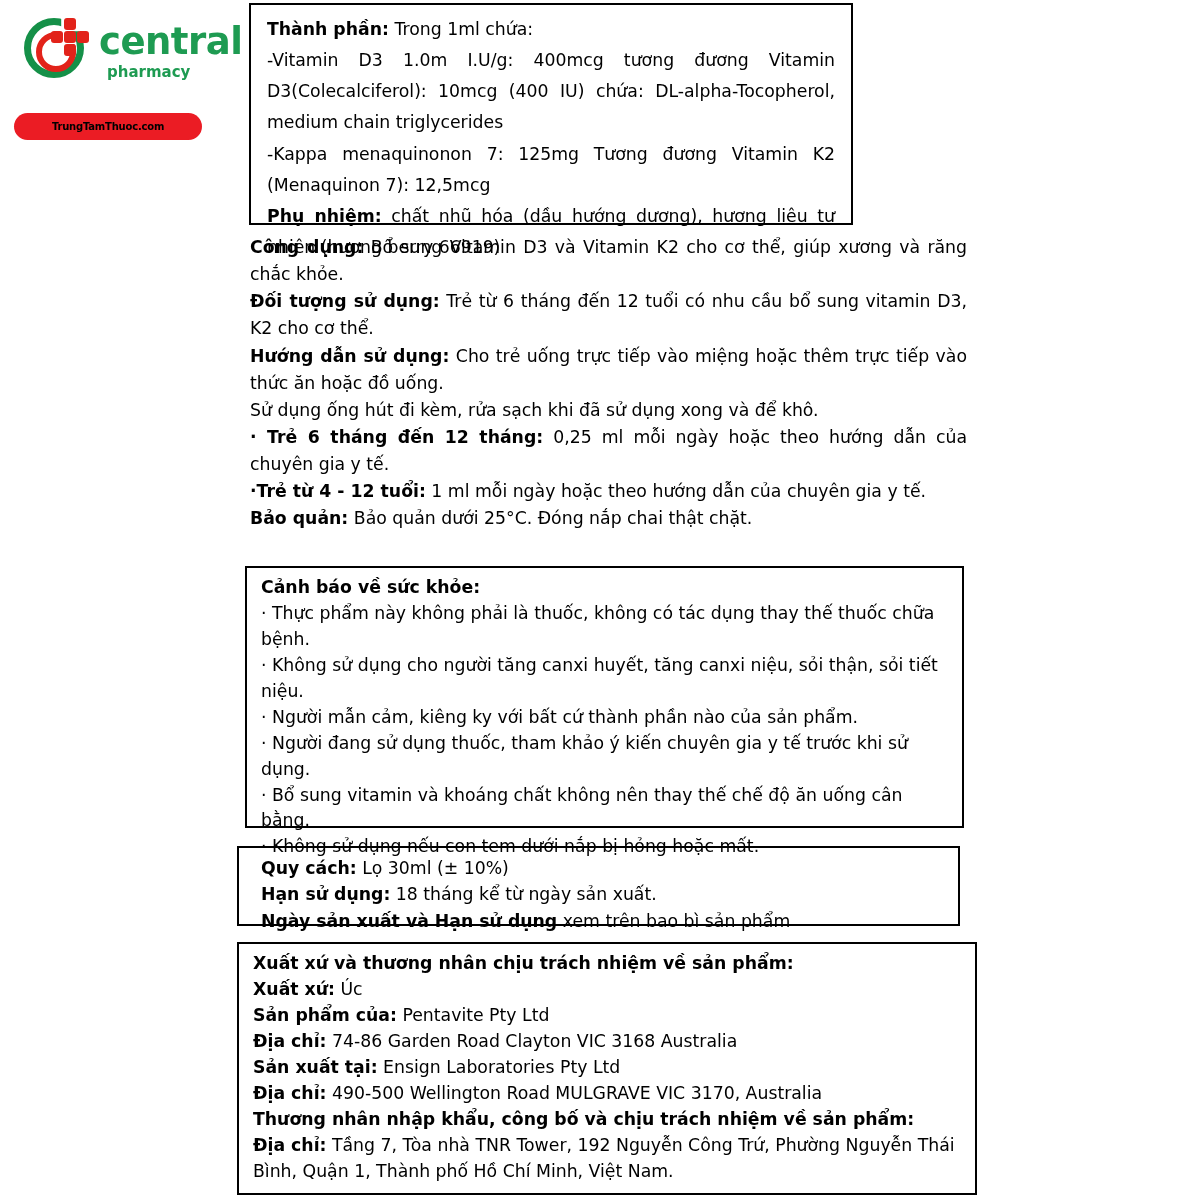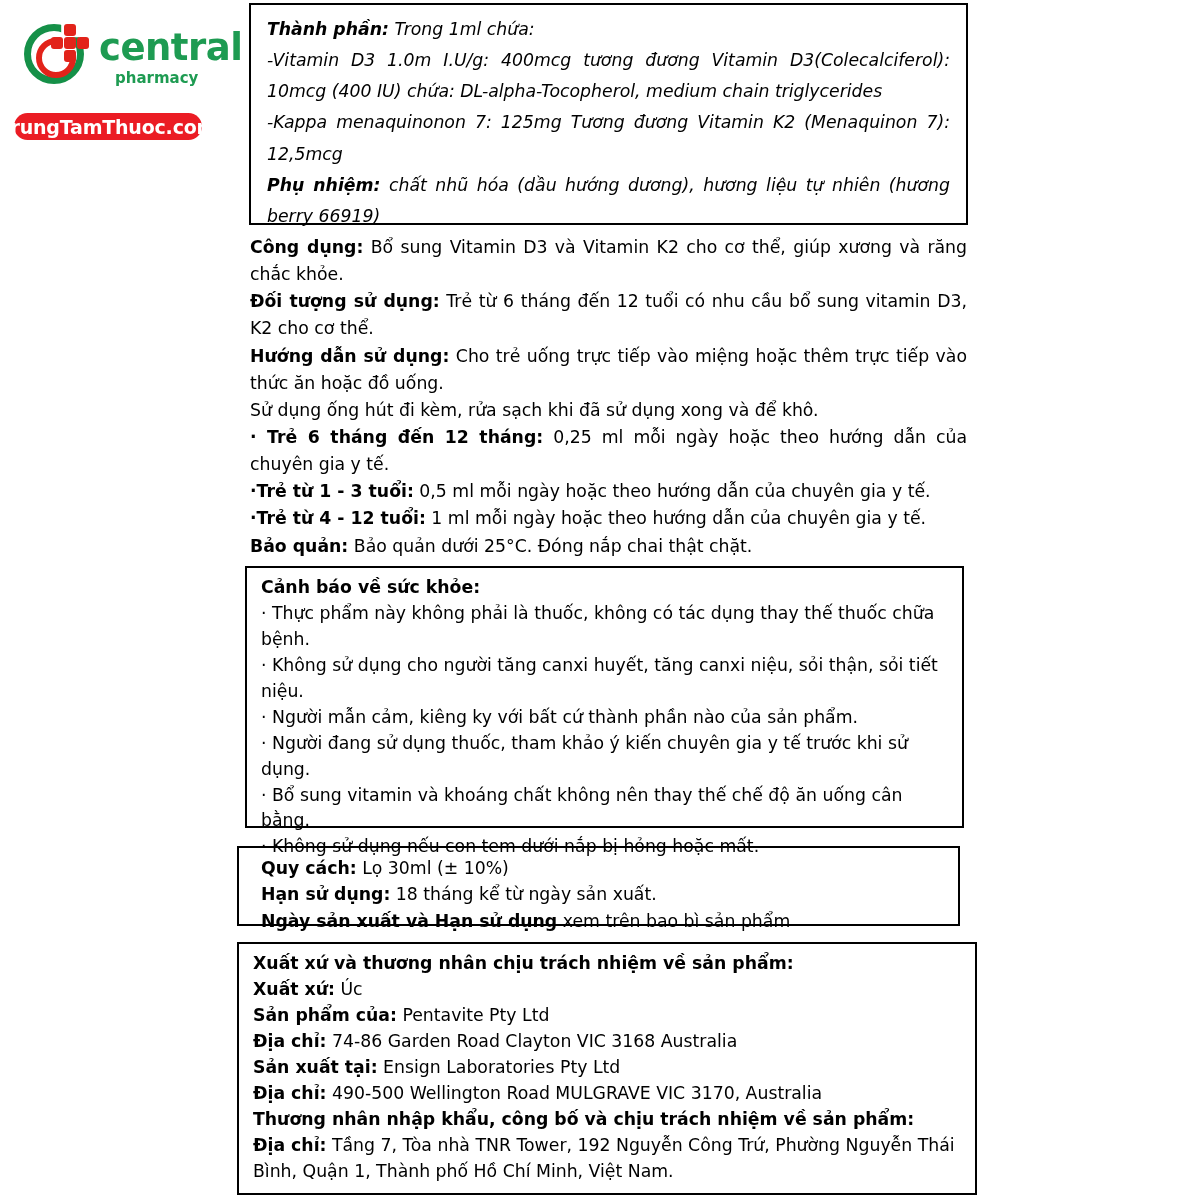--- a/index.html
+++ b/index.html
@@ -20,21 +20,21 @@
   #brand-block {
     position: absolute;
     left: 0px;
     top: 0px;
     width: 232px;
     height: 160px;
   }
   #logo-row {
     position: absolute;
     left: 22px;
-    top: 22px;
+    top: 16px;
     display: flex;
     align-items: flex-start;
     justify-content: flex-end;
   }
   #logo-mark {
     position: relative;
     width: 68px;
     height: 68px;
     flex: 0 0 auto;
   }
@@ -95,37 +95,37 @@
     color: #1E9B52;
     letter-spacing: -0.5px;
   }
   #logo-word-pharmacy {
     display: block;
     font-size: 15px;
     font-weight: 600;
     color: #1E9B52;
     letter-spacing: 0px;
     margin-top: 5px;
-    margin-left: 16px;
+    margin-left: 8px;
   }
   #site-badge {
     position: absolute;
     left: 14px;
     top: 113px;
     width: 188px;
     height: 27px;
     background: #EB1C24;
     border-radius: 14px;
     display: flex;
     align-items: center;
     justify-content: center;
   }
   #site-badge-label {
-    color: #ffffff;
-    font-size: 19px;
+    color: #000000;
+    font-size: 10px;
     font-weight: 700;
     letter-spacing: -0.2px;
   }
 
   
   #content-col {
     position: absolute;
     left: 237px;
     top: 0px;
     width: 730px;
@@ -145,24 +145,23 @@
     text-justify: inter-word;
   }
   .p.nojust { text-align: left; }
   .b { font-weight: 700; }
 
   
   #box-ingredients {
     position: absolute;
     left: 12px;
     top: 3px;
-    width: 719px;
+    width: 604px;
     height: 222px;
     padding: 9px 16px 0 16px;
-    font-style: italic;
   }
   #box-ingredients .p {
     line-height: 1.80;
   }
 
   
   #usage-section {
     position: absolute;
     left: 13px;
     top: 234px;
@@ -267,23 +266,20 @@
     <p class="p">
       <span class="b">Hướng dẫn sử dụng:</span><span> Cho trẻ uống trực tiếp vào miệng hoặc thêm trực tiếp vào thức ăn hoặc đồ uống.</span>
     </p>
     <p class="p nojust">
       <span>Sử dụng ống hút đi kèm, rửa sạch khi đã sử dụng xong và để khô.</span>
     </p>
     <p class="p">
       <span class="b"> · Trẻ 6 tháng đến 12 tháng:</span><span> 0,25 ml mỗi ngày hoặc theo hướng dẫn của chuyên gia y tế.</span>
     </p>
     <p class="p nojust">
-      <span class="b"> ·Trẻ từ 1 - 3 tuổi:</span><span> 0,5 ml mỗi ngày hoặc theo hướng dẫn của chuyên gia y tế.</span>
-    </p>
-    <p class="p nojust">
       <span class="b"> ·Trẻ từ 4 - 12 tuổi:</span><span> 1 ml mỗi ngày hoặc theo hướng dẫn của chuyên gia y tế.</span>
     </p>
     <p class="p nojust">
       <span class="b">Bảo quản:</span><span> Bảo quản dưới 25°C. Đóng nắp chai thật chặt.</span>
     </p>
   </div>
 
   <div id="box-warning" class="framed">
     <p class="p">
       <span class="b">Cảnh báo về sức khỏe:</span>

